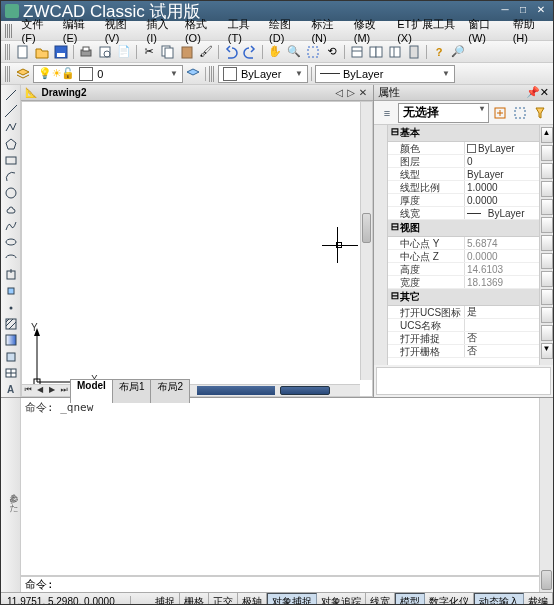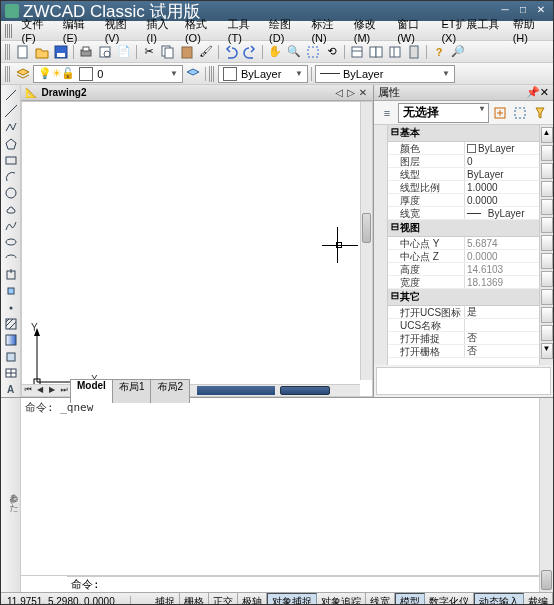--- a/index.html
+++ b/index.html
@@ -58,21 +58,21 @@
 .pg-v { flex: 1; padding-left: 2px; color: #333; border-left: 1px solid #ddd; overflow: hidden; white-space: nowrap; display: flex; align-items: center; gap: 2px; }
 .pg-v.ro { color: #888; }
 .sw { width: 9px; height: 9px; border: 1px solid #666; background: #fff; }
 .props-scroll { width: 14px; background: #e8e8e8; border-left: 1px solid #ccc; display: flex; flex-direction: column; gap: 2px; padding-top: 2px; align-items: center; }
 .ps-btn { width: 12px; height: 16px; background: linear-gradient(#fff,#ddd); border: 1px solid #aaa; cursor: pointer; font-size: 8px; text-align: center; }
 .props-empty { height: 28px; border: 1px solid #ccc; margin: 2px; background: #fff; }
 .cmd-area { height: 195px; display: flex; border-top: 1px solid #999; }
 .cmd-side { width: 20px; background: linear-gradient(90deg,#f5f5f5,#e2e2e2); border-right: 1px solid #ccc; writing-mode: vertical-rl; font-size: 9px; padding-top: 4px; color: #666; text-align: center; }
 .cmd-body { flex: 1; display: flex; flex-direction: column; background: #fff; }
 .cmd-hist { flex: 1; padding: 2px 4px; font-size: 11px; color: #333; font-family: Consolas, monospace; border-bottom: 1px solid #ccc; }
-.cmd-line { height: 16px; padding: 0 4px; font-size: 11px; font-family: Consolas, monospace; display: flex; align-items: center; border-top: 1px solid #ccc; margin-left: 46px; }
+.cmd-line { height: 16px; padding: 0 4px; font-size: 11px; font-family: Consolas, monospace; display: flex; align-items: center; border-top: 1px solid #ccc; }
 .cmd-scroll { width: 14px; background: #e8e8e8; border-left: 1px solid #ccc; position: relative; }
 .statusbar { height: 18px; background: linear-gradient(#f0f0f0,#d8d8d8); border-top: 1px solid #aaa; display: flex; align-items: center; font-size: 10px; }
 .sb-coords { padding: 0 6px; border-right: 1px solid #aaa; width: 130px; }
 .sb-btn { padding: 0 4px; border-right: 1px solid #aaa; cursor: pointer; height: 100%; display: flex; align-items: center; }
 .sb-btn.active { background: #cde; border: 1px inset #89a; }
 svg { display: block; }
 .lt-line { width: 20px; height: 1px; background: #333; margin-right: 3px; }
 </style>
 </head>
 <body>
@@ -91,22 +91,22 @@
   <div class="menu-handle"></div>
   <div class="menu-item">文件(F)</div>
   <div class="menu-item">编辑(E)</div>
   <div class="menu-item">视图(V)</div>
   <div class="menu-item">插入(I)</div>
   <div class="menu-item">格式(O)</div>
   <div class="menu-item">工具(T)</div>
   <div class="menu-item">绘图(D)</div>
   <div class="menu-item">标注(N)</div>
   <div class="menu-item">修改(M)</div>
+  <div class="menu-item">ET扩展工具(X)</div>
   <div class="menu-item">窗口(W)</div>
-  <div class="menu-item">ET扩展工具(X)</div>
   <div class="menu-item">帮助(H)</div>
 </div>
 
 <div class="toolbar">
   <div class="tb-handle"></div>
   <div class="tb-btn">
       <svg width="14" height="14">
         <rect x="2" y="1" width="9" height="12" fill="#fff" stroke="#567"></rect>
       </svg>
     </div>

